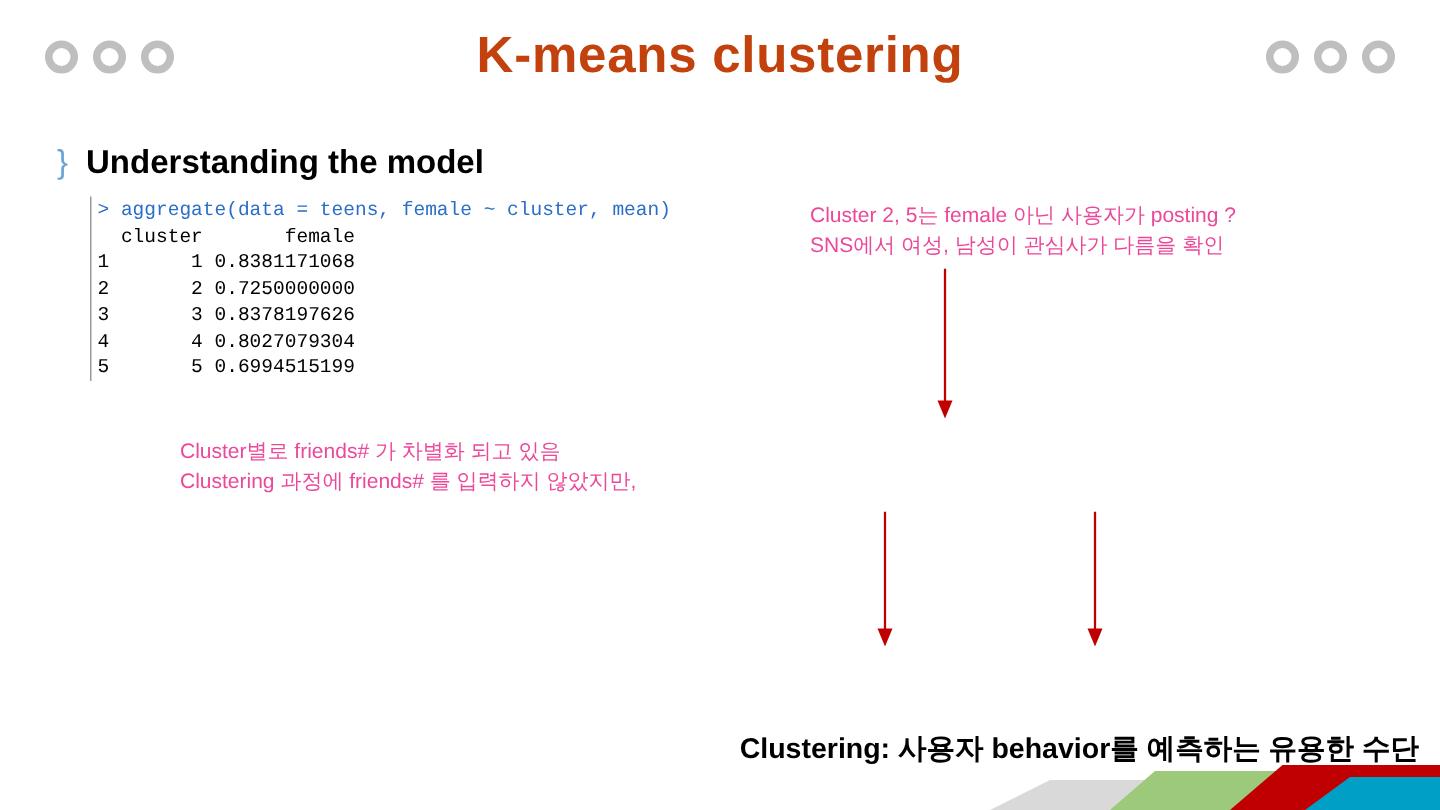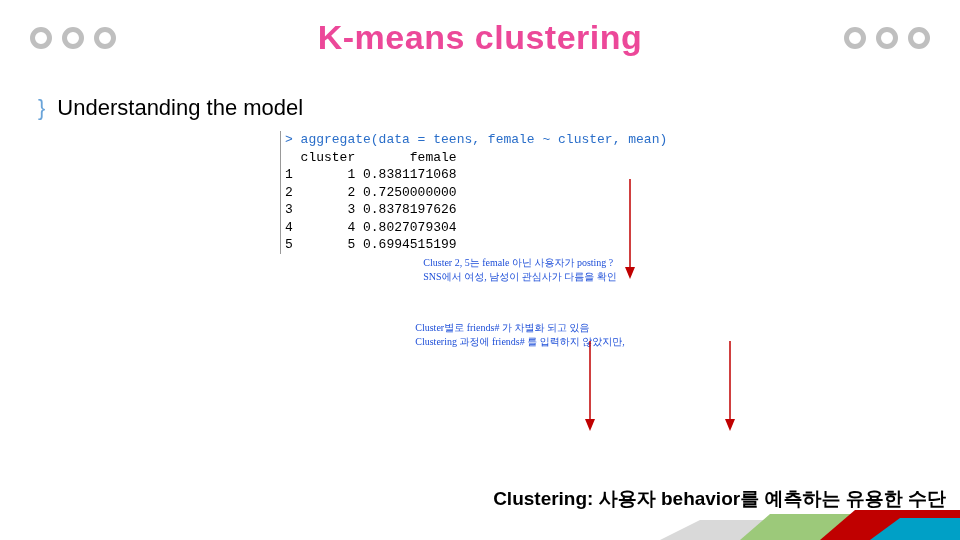--- a/index.html
+++ b/index.html
@@ -27,69 +27,67 @@
   .circles.right { right: 30px; }
   .circle {
     width: 22px;
     height: 22px;
     border: 5px solid #bfbfbf;
     border-radius: 50%;
   }
   .title {
     font-size: 34px;
     font-weight: 700;
-    color: #ec4899;
+    color: #c2410c;
     letter-spacing: 0.5px;
   }
   .section-heading {
     display: flex;
     align-items: center;
     gap: 12px;
     margin: 38px 0 10px 38px;
   }
   .bullet-brace {
     font-size: 22px;
     color: #6aa4d9;
     font-weight: 400;
   }
   .section-heading h2 {
     font-size: 22px;
-    font-weight: 400;
+    font-weight: 700;
     color: #000;
   }
   .content {
     position: relative;
     padding: 0 40px 0 60px;
   }
   .block {
     display: flex;
-    align-items: center;
+    align-items: flex-start;
     margin-bottom: 20px;
     position: relative;
-    flex-direction: column;
   }
   .code-pane {
     font-family: Consolas, "Courier New", monospace;
     font-size: 13px;
     line-height: 1.35;
     white-space: pre;
     width: 420px;
     border-left: 1px solid #999;
     padding-left: 4px;
   }
   .code-prompt { color: #2a6ec9; }
   .code-text { color: #000; }
   .annotation {
-    font-size: 10px;
+    font-size: 14px;
     line-height: 1.45;
-    color: #1d4ed8;
+    color: #ec4899;
     margin-left: 60px;
     margin-top: 2px;
     max-width: 380px;
-    font-family: Liberation Serif, serif;
   }
   .arrow-svg {
     position: absolute;
   }
   .conclusion {
     position: absolute;
     bottom: 28px;
     left: 0;
     right: 4px;
     text-align: right;

